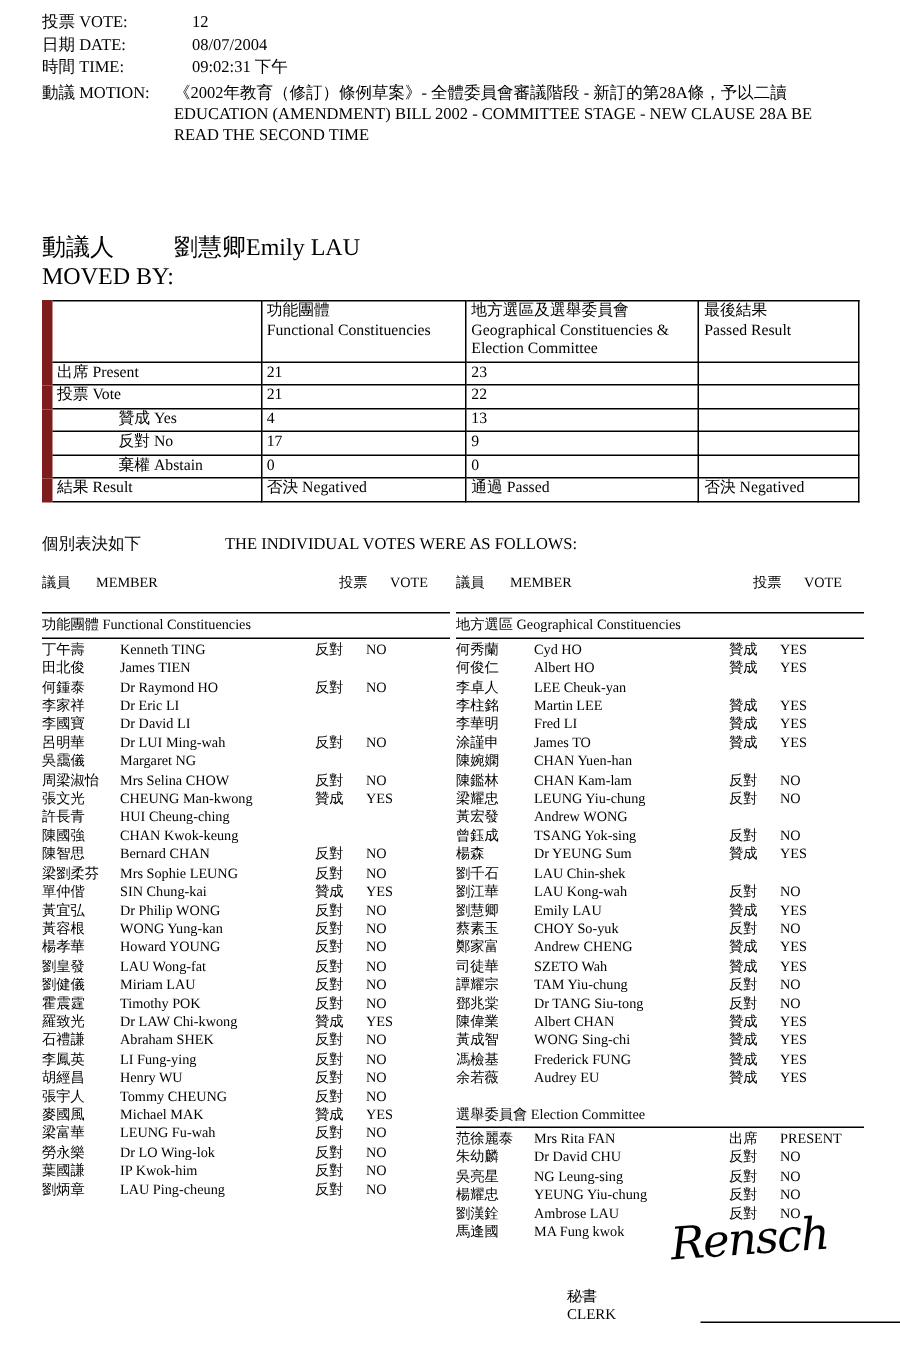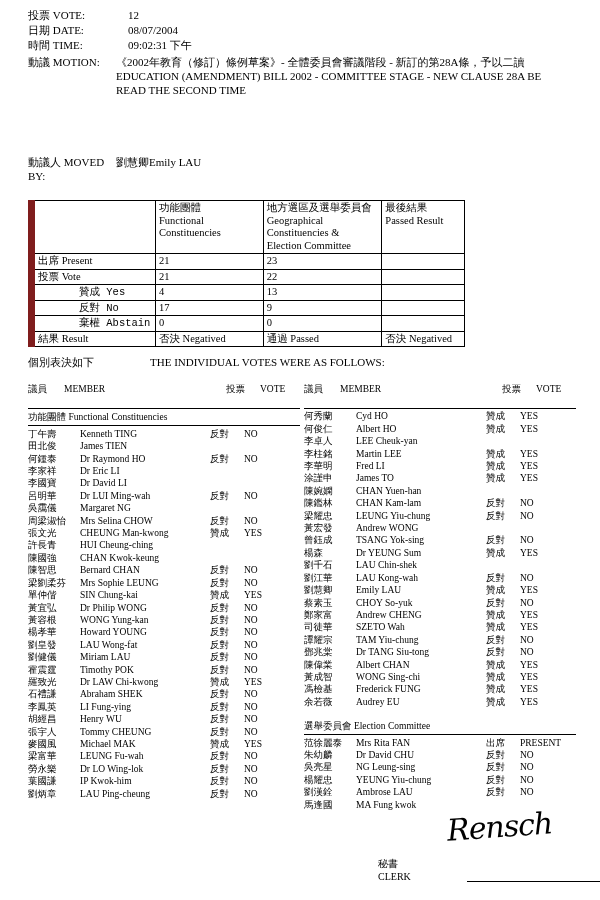--- a/index.html
+++ b/index.html
@@ -56,50 +56,50 @@
   }
   .motion-text {
     flex: 1;
   }
   .motion-text div { white-space: nowrap; }
   .moved {
     position: absolute;
     left: 28px;
     top: 155px;
     width: 548px;
-    font-size: 11px;
+    font-size: 16px;
     display: flex;
   }
   .moved-label {
     width: 88px;
     flex: 0 0 88px;
   }
   
   .summary {
     position: absolute;
     left: 28px;
     top: 200px;
-    width: 437px;
+    width: 545px;
     border-collapse: collapse;
     font-size: 10.5px;
     line-height: 12.5px;
   }
   .summary td, .summary th {
     border: 1px solid #000;
     padding: 1px 3px;
     vertical-align: top;
     text-align: left;
     font-weight: normal;
   }
   .summary .c0 { width: 108px; border-left: 7px solid #7f1d1d; }
   .summary .c1 { width: 148px; }
   .summary .c2 { width: 172px; }
   .summary .c3 { width: 115px; }
   .summary .head td { height: 32px; }
-  .summary .indent { padding-left: 44px; font-family: Liberation Mono, monospace; }
+  .summary .indent { padding-left: 44px; }
   .individual {
     position: absolute;
     left: 28px;
     top: 355px;
     font-size: 11px;
   }
   .individual .t2 { margin-left: 56px; }
   
   .lists {
     position: absolute;
@@ -459,20 +459,21 @@
         </div>
     </div>
 
     <div class="col right">
       <div class="colhead">
         <span class="ch-name">議員</span>
         <span class="ch-member">MEMBER</span>
         <span class="ch-vote-cn">投票</span>
         <span class="ch-vote-en">VOTE</span>
       </div>
+      <div class="grouphead">地方選區 Geographical Constituencies</div>
 
       <div class="mrow">
           <span class="m-cn">何秀蘭</span>
           <span class="m-en">Cyd HO</span>
           <span class="v-cn">贊成</span>
           <span class="v-en">YES</span>
         </div>
       <div class="mrow">
           <span class="m-cn">何俊仁</span>
           <span class="m-en">Albert HO</span>

